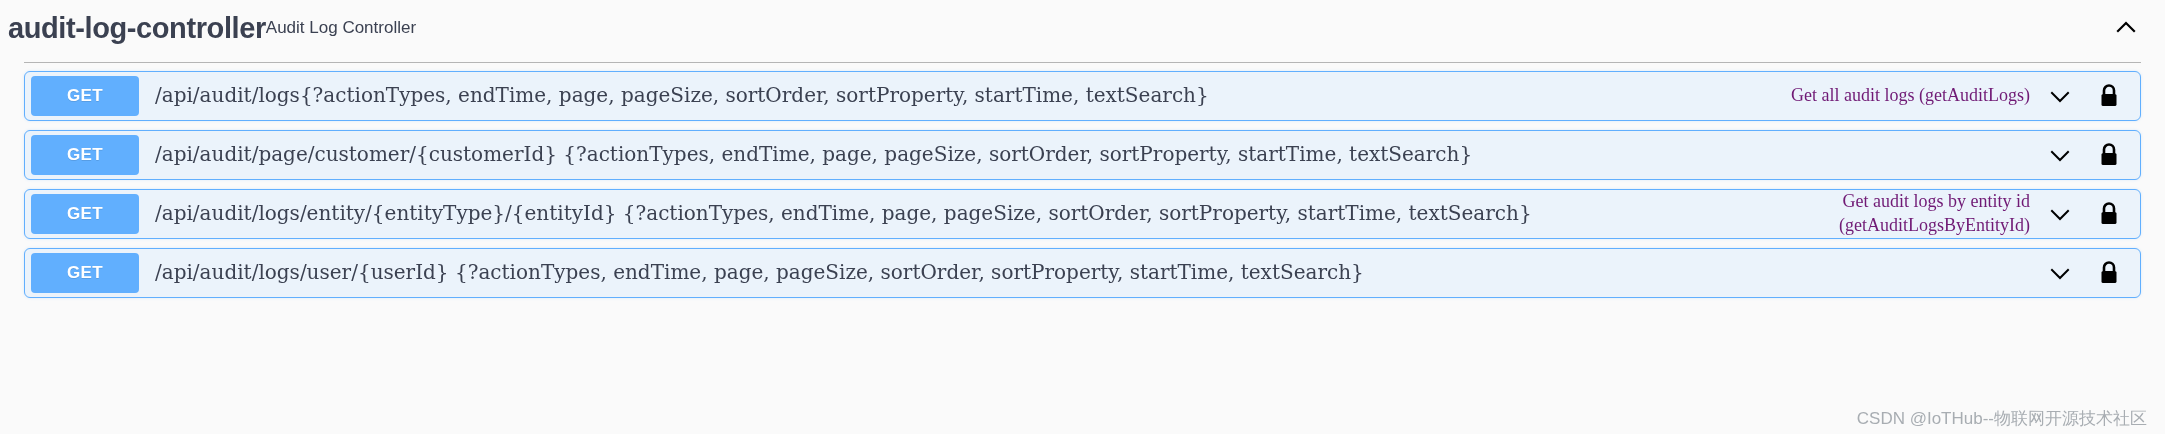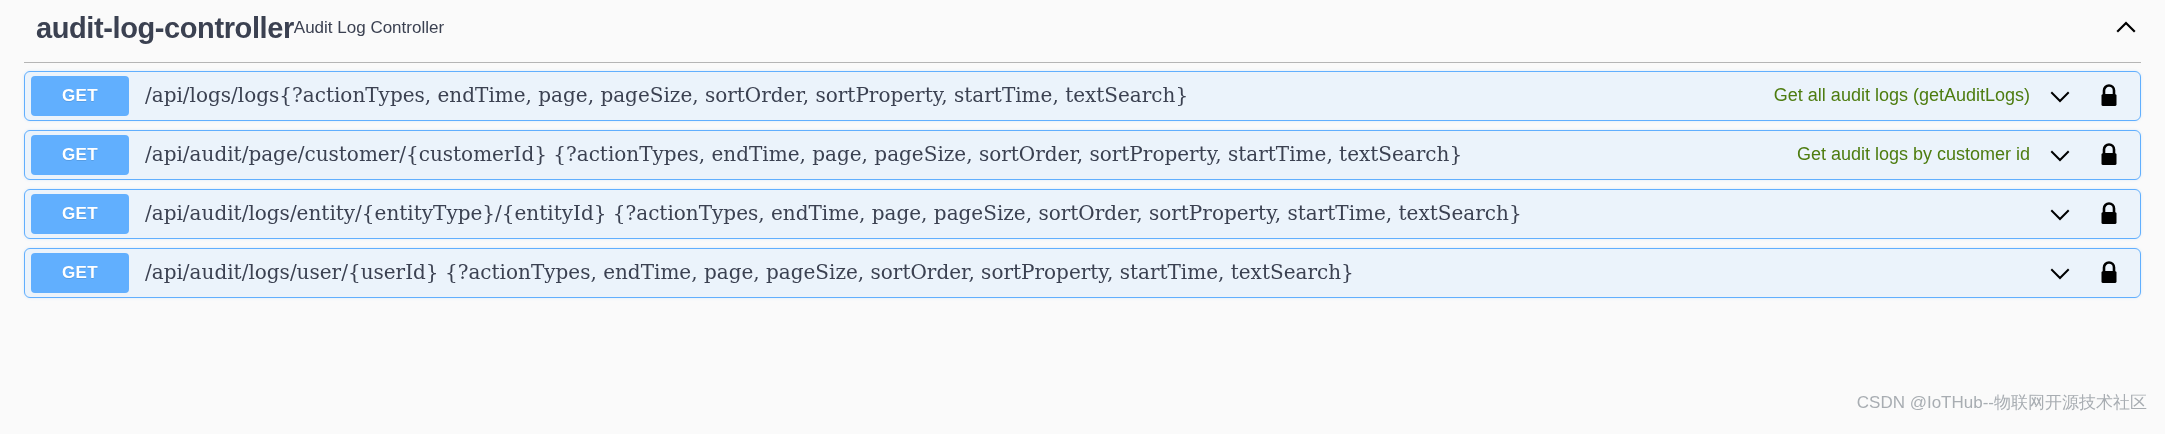--- a/index.html
+++ b/index.html
@@ -16,21 +16,21 @@
     overflow: hidden;
   }
 
   
   .tag-section { padding: 0; }
 
   .tag-header {
     display: flex;
     align-items: center;
     height: 56px;
-    padding: 0 22px 0 36px;
+    padding: 0 22px 0 8px;
     cursor: pointer;
     position: relative;
   }
   .tag-title {
     font-size: 29px;
     font-weight: bold;
     color: #3b4151;
     letter-spacing: -0.4px;
     font-family: "Liberation Sans", sans-serif;
   }
@@ -66,21 +66,21 @@
     border-radius: 6px;
     background: #ebf3fb;
     margin-bottom: 9px;
     min-height: 46px;
     box-shadow: 0 0 3px rgba(97,175,254,0.22);
     cursor: pointer;
     overflow: hidden;
   }
   .op-method {
     flex: 0 0 auto;
-    width: 98px;
+    width: 108px;
     min-height: 40px;
     margin: 4px 0 4px 6px;
     background: #61affe;
     border-radius: 4px;
     color: #fff;
     font-size: 17px;
     font-weight: bold;
     letter-spacing: 0.4px;
     display: flex;
     align-items: center;
@@ -96,22 +96,22 @@
     font-size: 20px;
     line-height: 1.38;
     padding: 0 0 0 16px;
     display: flex;
     align-items: center;
     word-break: break-word;
   }
   .op-spacer { flex: 1 1 auto; min-width: 10px; }
   .op-summary {
     flex: 0 0 auto;
-    color: #4d7c0f;
-    font-family: Liberation Sans, sans-serif;
+    color: #701a75;
+    font-family: Liberation Serif, serif;
     font-size: 18px;
     line-height: 1.32;
     display: flex;
     align-items: center;
     text-align: right;
     justify-content: flex-end;
     padding: 0 4px 0 14px;
     max-width: 420px;
   }
   .op-summary.wide { max-width: 560px; }
@@ -133,21 +133,21 @@
   .op-arrow svg, .op-lock svg { display: block; }
 
   
   .sum-lines { display: block; }
   .sum-lines span { display: block; }
 
   
   .watermark {
     position: absolute;
     right: 18px;
-    bottom: 20px;
+    bottom: 4px;
     font-size: 17px;
     color: #9aa0a6;
     opacity: 0.85;
     font-family: "Liberation Sans", sans-serif;
     white-space: nowrap;
     pointer-events: none;
   }
 </style>
 </head>
 <body>
@@ -163,21 +163,21 @@
       </svg>
     </span>
   </div>
 
   <div class="tag-divider"></div>
 
   <div class="op-list">
 
     <div class="op">
       <div class="op-method">GET</div>
-      <div class="op-path">/api/logs/logs{?actionTypes, endTime, page, pageSize, sortOrder, sortProperty, startTime, textSearch}</div>
+      <div class="op-path">/api/audit/logs{?actionTypes, endTime, page, pageSize, sortOrder, sortProperty, startTime, textSearch}</div>
       <div class="op-spacer"></div>
       <div class="op-summary">
         <span class="sum-lines">
           <span>Get all audit logs (getAuditLogs)</span>
         </span>
       </div>
       <div class="op-arrow">
         <svg width="28" height="28" viewBox="0 0 28 28" aria-hidden="true">
           <polyline points="6,11 14,19 22,11" fill="none" stroke="#000000" stroke-width="2" stroke-linecap="square" stroke-linejoin="miter"></polyline>
         </svg>
@@ -189,21 +189,20 @@
         </svg>
       </div>
     </div>
 
     <div class="op">
       <div class="op-method">GET</div>
       <div class="op-path">/api/audit/page/customer/{customerId} {?actionTypes, endTime, page, pageSize, sortOrder, sortProperty, startTime, textSearch}</div>
       <div class="op-spacer"></div>
       <div class="op-summary">
         <span class="sum-lines">
-          <span>Get audit logs by customer id</span>
         </span>
       </div>
       <div class="op-arrow">
         <svg width="28" height="28" viewBox="0 0 28 28" aria-hidden="true">
           <polyline points="6,11 14,19 22,11" fill="none" stroke="#000000" stroke-width="2" stroke-linecap="square" stroke-linejoin="miter"></polyline>
         </svg>
       </div>
       <div class="op-lock">
         <svg width="24" height="26" viewBox="0 0 24 26" aria-hidden="true">
           <path d="M7 11 V7.5 a5 5 0 0 1 10 0 V11" fill="none" stroke="#000000" stroke-width="2.6"></path>
@@ -211,20 +210,22 @@
         </svg>
       </div>
     </div>
 
     <div class="op">
       <div class="op-method">GET</div>
       <div class="op-path">/api/audit/logs/entity/{entityType}/{entityId} {?actionTypes, endTime, page, pageSize, sortOrder, sortProperty, startTime, textSearch}</div>
       <div class="op-spacer"></div>
       <div class="op-summary">
         <span class="sum-lines">
+          <span>Get audit logs by entity id</span>
+          <span>(getAuditLogsByEntityId)</span>
         </span>
       </div>
       <div class="op-arrow">
         <svg width="28" height="28" viewBox="0 0 28 28" aria-hidden="true">
           <polyline points="6,11 14,19 22,11" fill="none" stroke="#000000" stroke-width="2" stroke-linecap="square" stroke-linejoin="miter"></polyline>
         </svg>
       </div>
       <div class="op-lock">
         <svg width="24" height="26" viewBox="0 0 24 26" aria-hidden="true">
           <path d="M7 11 V7.5 a5 5 0 0 1 10 0 V11" fill="none" stroke="#000000" stroke-width="2.6"></path>

